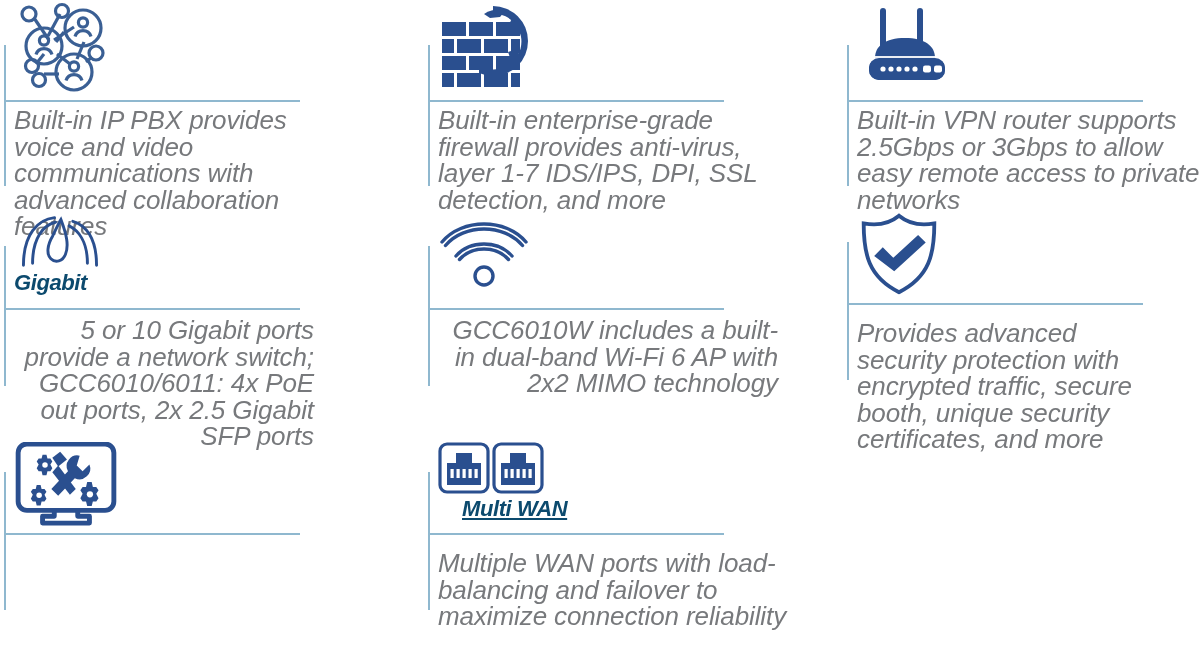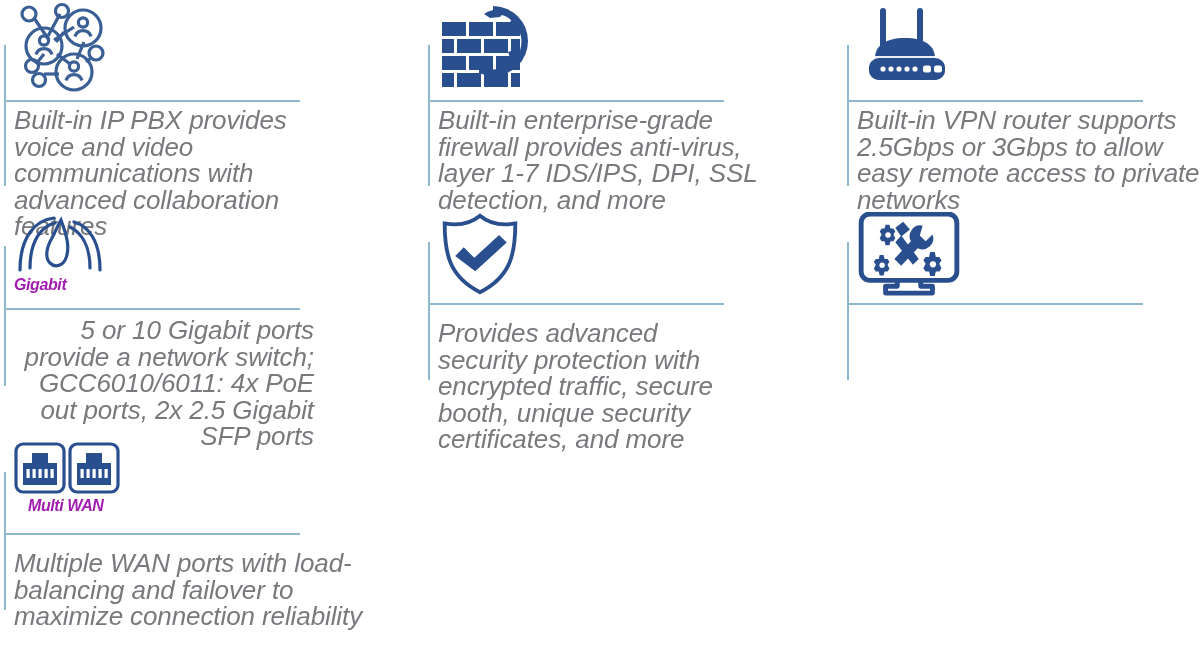--- a/index.html
+++ b/index.html
@@ -53,22 +53,22 @@
     font-size: 26px;
     line-height: 26.5px;
     letter-spacing: -0.1px;
     font-weight: 400;
     white-space: pre-line;
     font-style: italic;
   }
   .badge-text {
     font-style: italic;
     font-weight: bold;
-    color: #a21caf;
-    font-size: 16px;
+    color: #0c4a6e;
+    font-size: 22px;
     letter-spacing: -0.4px;
     line-height: 1;
   }
 
   
   .r1 .vrule { top: 45px;  height: 141px; }
   .r1 .hrule { top: 100px; }
   .r1 .icon-wrap { top: 4px; left: 14px; height: 90px; }
   .r1 .caption { top: 107px; left: 14px; }
 
@@ -203,20 +203,37 @@
           <path d="M86 56 C86 26 74 12 60 8"></path>
           <path d="M76 54 C76 30 66 18 56 13"></path>
           <path d="M47 6 C53 22 56 34 52 44 C49 52 41 54 36 49 C31 44 32 34 38 24 C41 18 44 11 47 6 Z"></path>
         </g>
       </svg>
       <div class="badge-text" style="margin-top:5px;">Gigabit</div>
     </div>
     <div class="caption" style="width: 300px; white-space: normal;">5 or 10 Gigabit ports provide a network switch; GCC6010/6011: 4x PoE out ports, 2x 2.5 Gigabit SFP ports</div>
   </div>
 
+  <div class="cell r2 c2">
+    <div class="vrule"></div>
+    <div class="hrule"></div>
+    <div class="icon-wrap">
+      <svg width="96" height="76" viewBox="0 0 96 76">
+        <g fill="none" stroke="#2a4f8f" stroke-width="3.4" stroke-linecap="round">
+          <path d="M4 28 C24 4 68 4 88 28"></path>
+          <path d="M4 28 C24 4 68 4 88 28" transform="translate(0,9) scale(1 1)" opacity="0"></path>
+          <path d="M7.5 31.5 C26 9.5 66 9.5 84.5 31.5"></path>
+          <path d="M18 42 C32 26 60 26 74 42"></path>
+          <path d="M21.5 45.5 C34 31.5 58 31.5 70.5 45.5"></path>
+          <circle cx="46" cy="62" r="9"></circle>
+        </g>
+      </svg>
+    </div>
+    <div class="caption" style="width: 340px; white-space: normal;">GCC6010W includes a built-in dual-band Wi-Fi 6 AP with 2x2 MIMO technology</div>
+  </div>
 
 
   <div class="cell r3 c1">
     <div class="vrule"></div>
     <div class="hrule"></div>
     <div class="icon-wrap">
       <svg width="84" height="88" viewBox="0 0 84 88">
         <path d="M42 4 C30 14 16 14 5 12 C5 44 10 68 42 84 C74 68 79 44 79 12 C68 14 54 14 42 4 Z" fill="none" stroke="#2a4f8f" stroke-width="4"></path>
         <path d="M16 46 L25 37 L36 48 L62 24 L70 32 L37 62 Z" fill="#2a4f8f"></path>
       </svg>
@@ -269,18 +286,18 @@
           <path d="M9 21 L18 21 L18 11 L34 11 L34 21 L43 21 L43 43 L9 43 Z" fill="#2a4f8f"></path>
           <g fill="#ffffff">
             <rect x="12.5" y="27" width="3.2" height="9"></rect>
             <rect x="18.5" y="27" width="3.2" height="9"></rect>
             <rect x="24.5" y="27" width="3.2" height="9"></rect>
             <rect x="30.5" y="27" width="3.2" height="9"></rect>
             <rect x="36.5" y="27" width="3.2" height="9"></rect>
           </g>
         </g>
       </svg>
-      <div class="badge-text" style="margin-top:4px; margin-left:14px;">Multi WAN</div>
+      <div class="badge-text" style="margin-top:4px; margin-left:24px;text-decoration:underline;">Multi WAN</div>
     </div>
     <div class="caption" style="width: 350px; white-space: normal;">Multiple WAN ports with load-balancing and failover to maximize connection reliability</div>
   </div>
 
 </div>
 
 </body></html>

